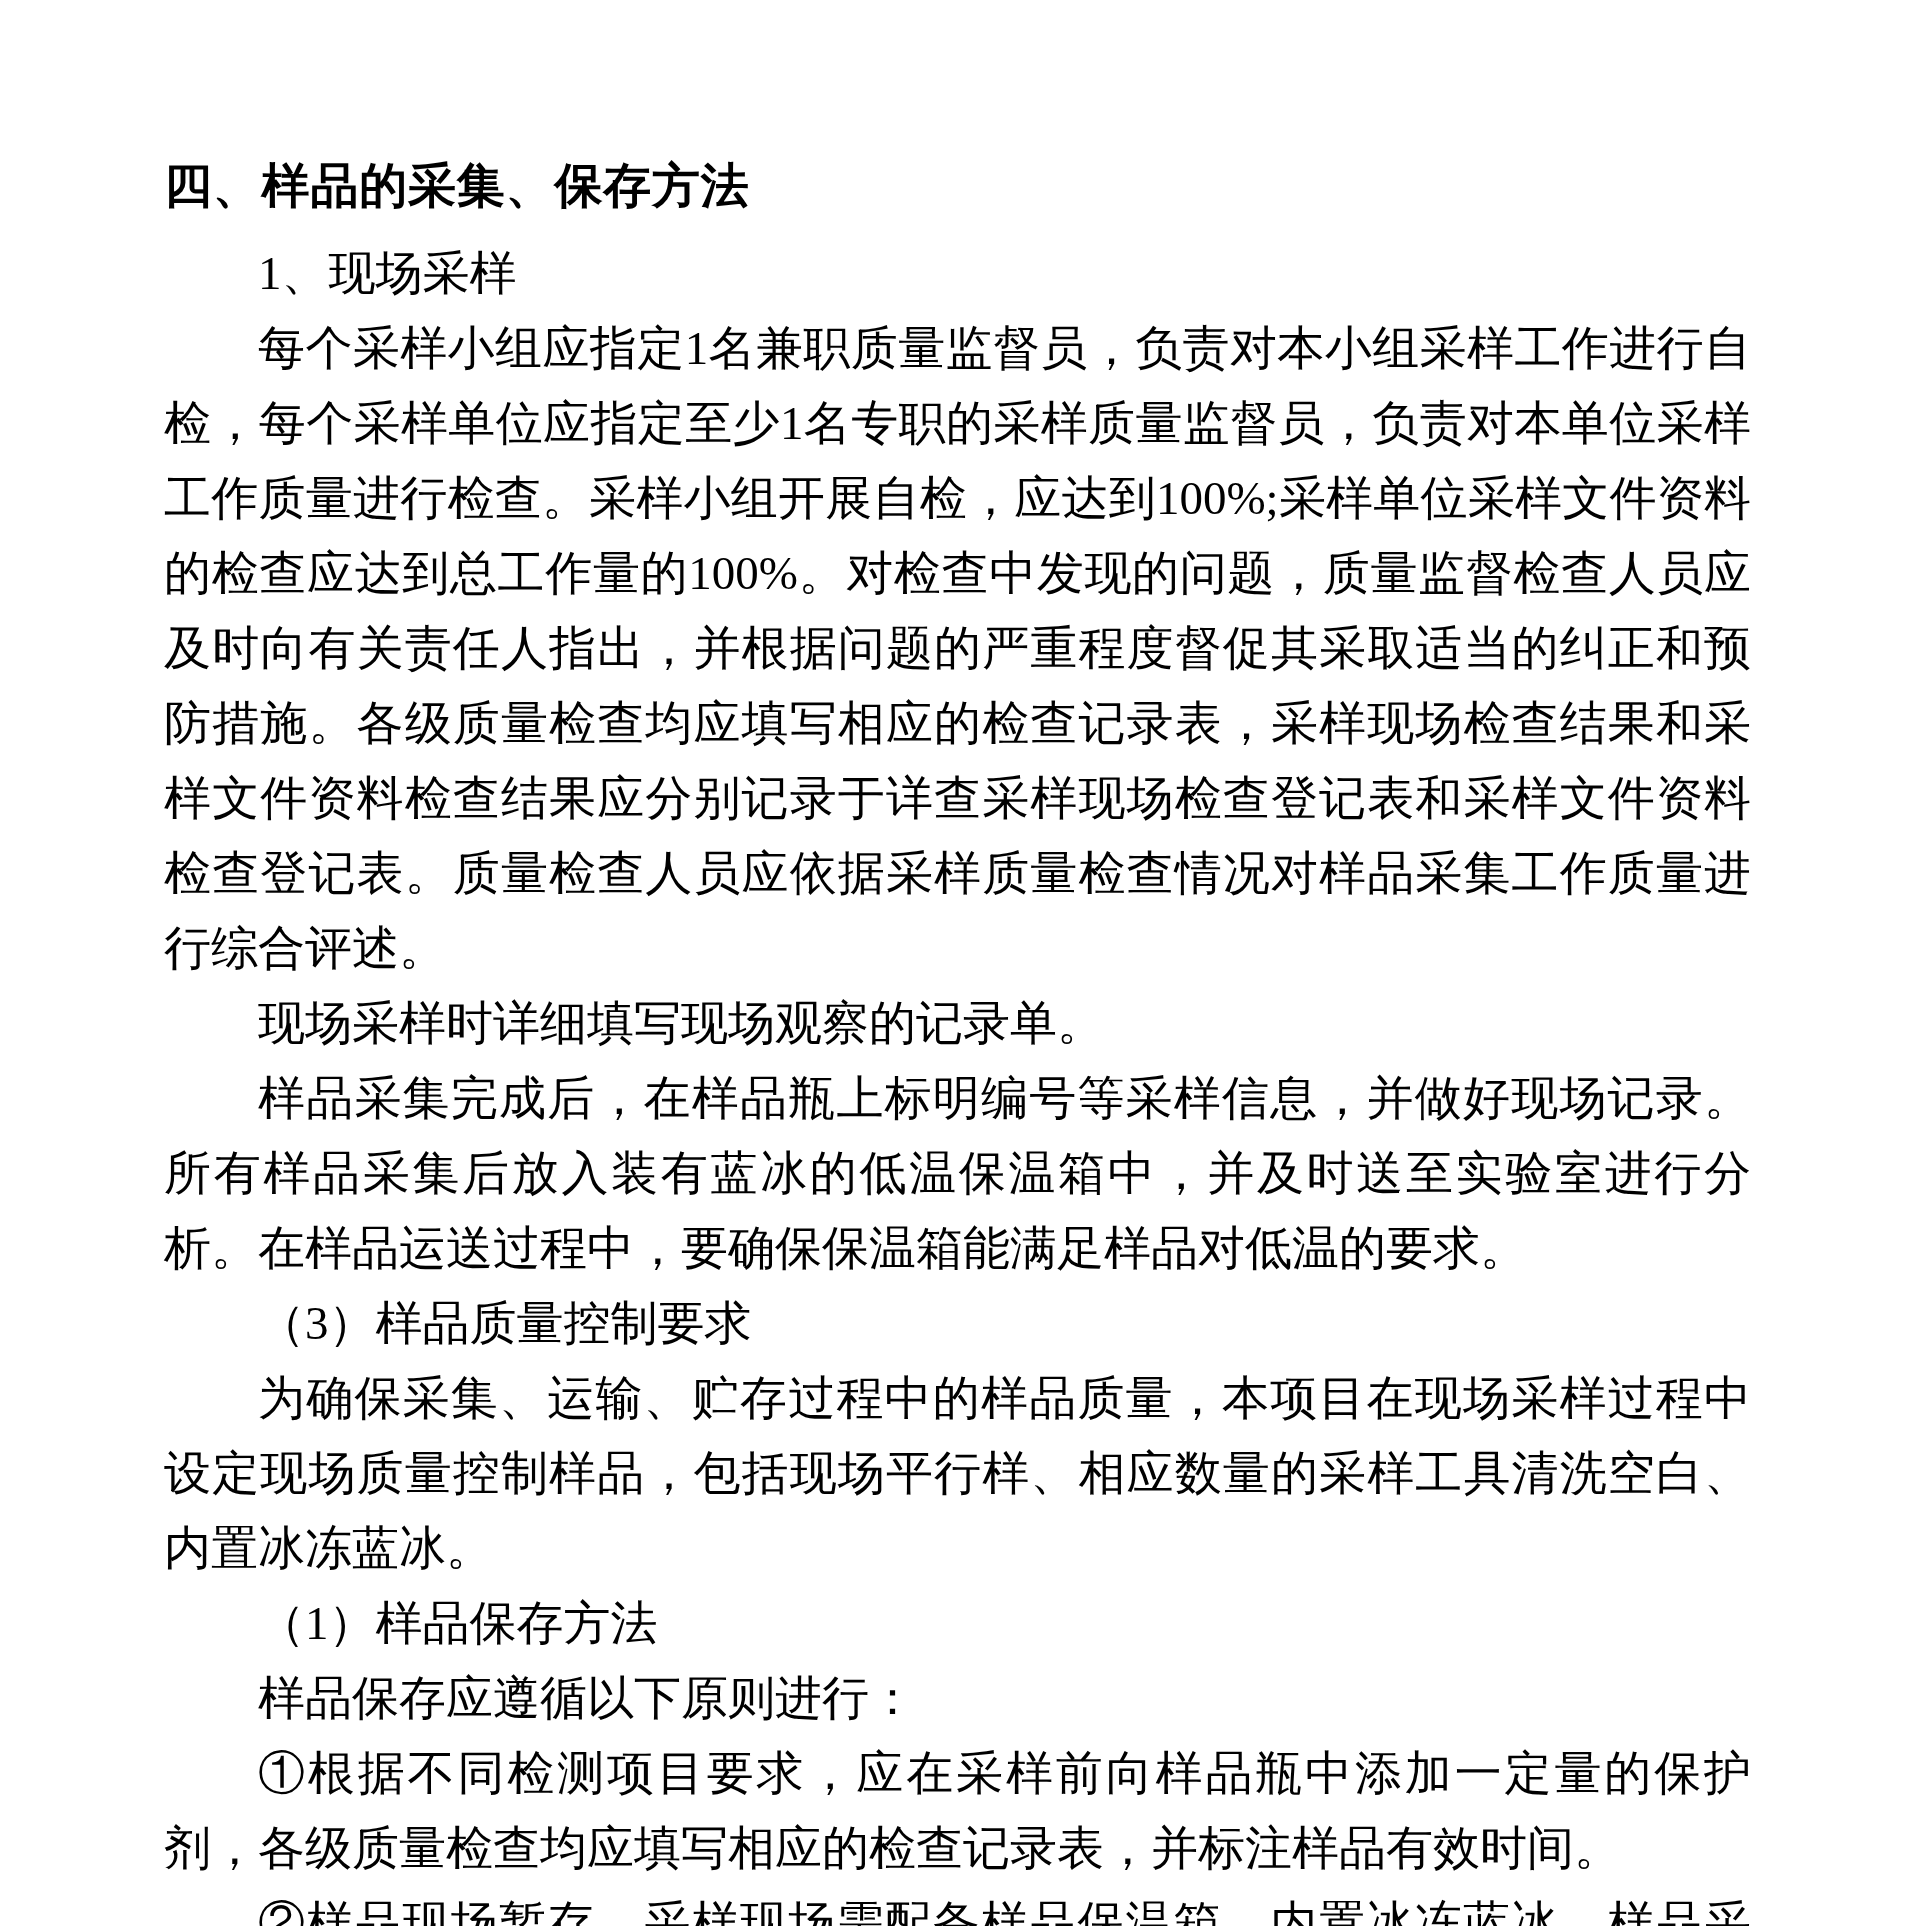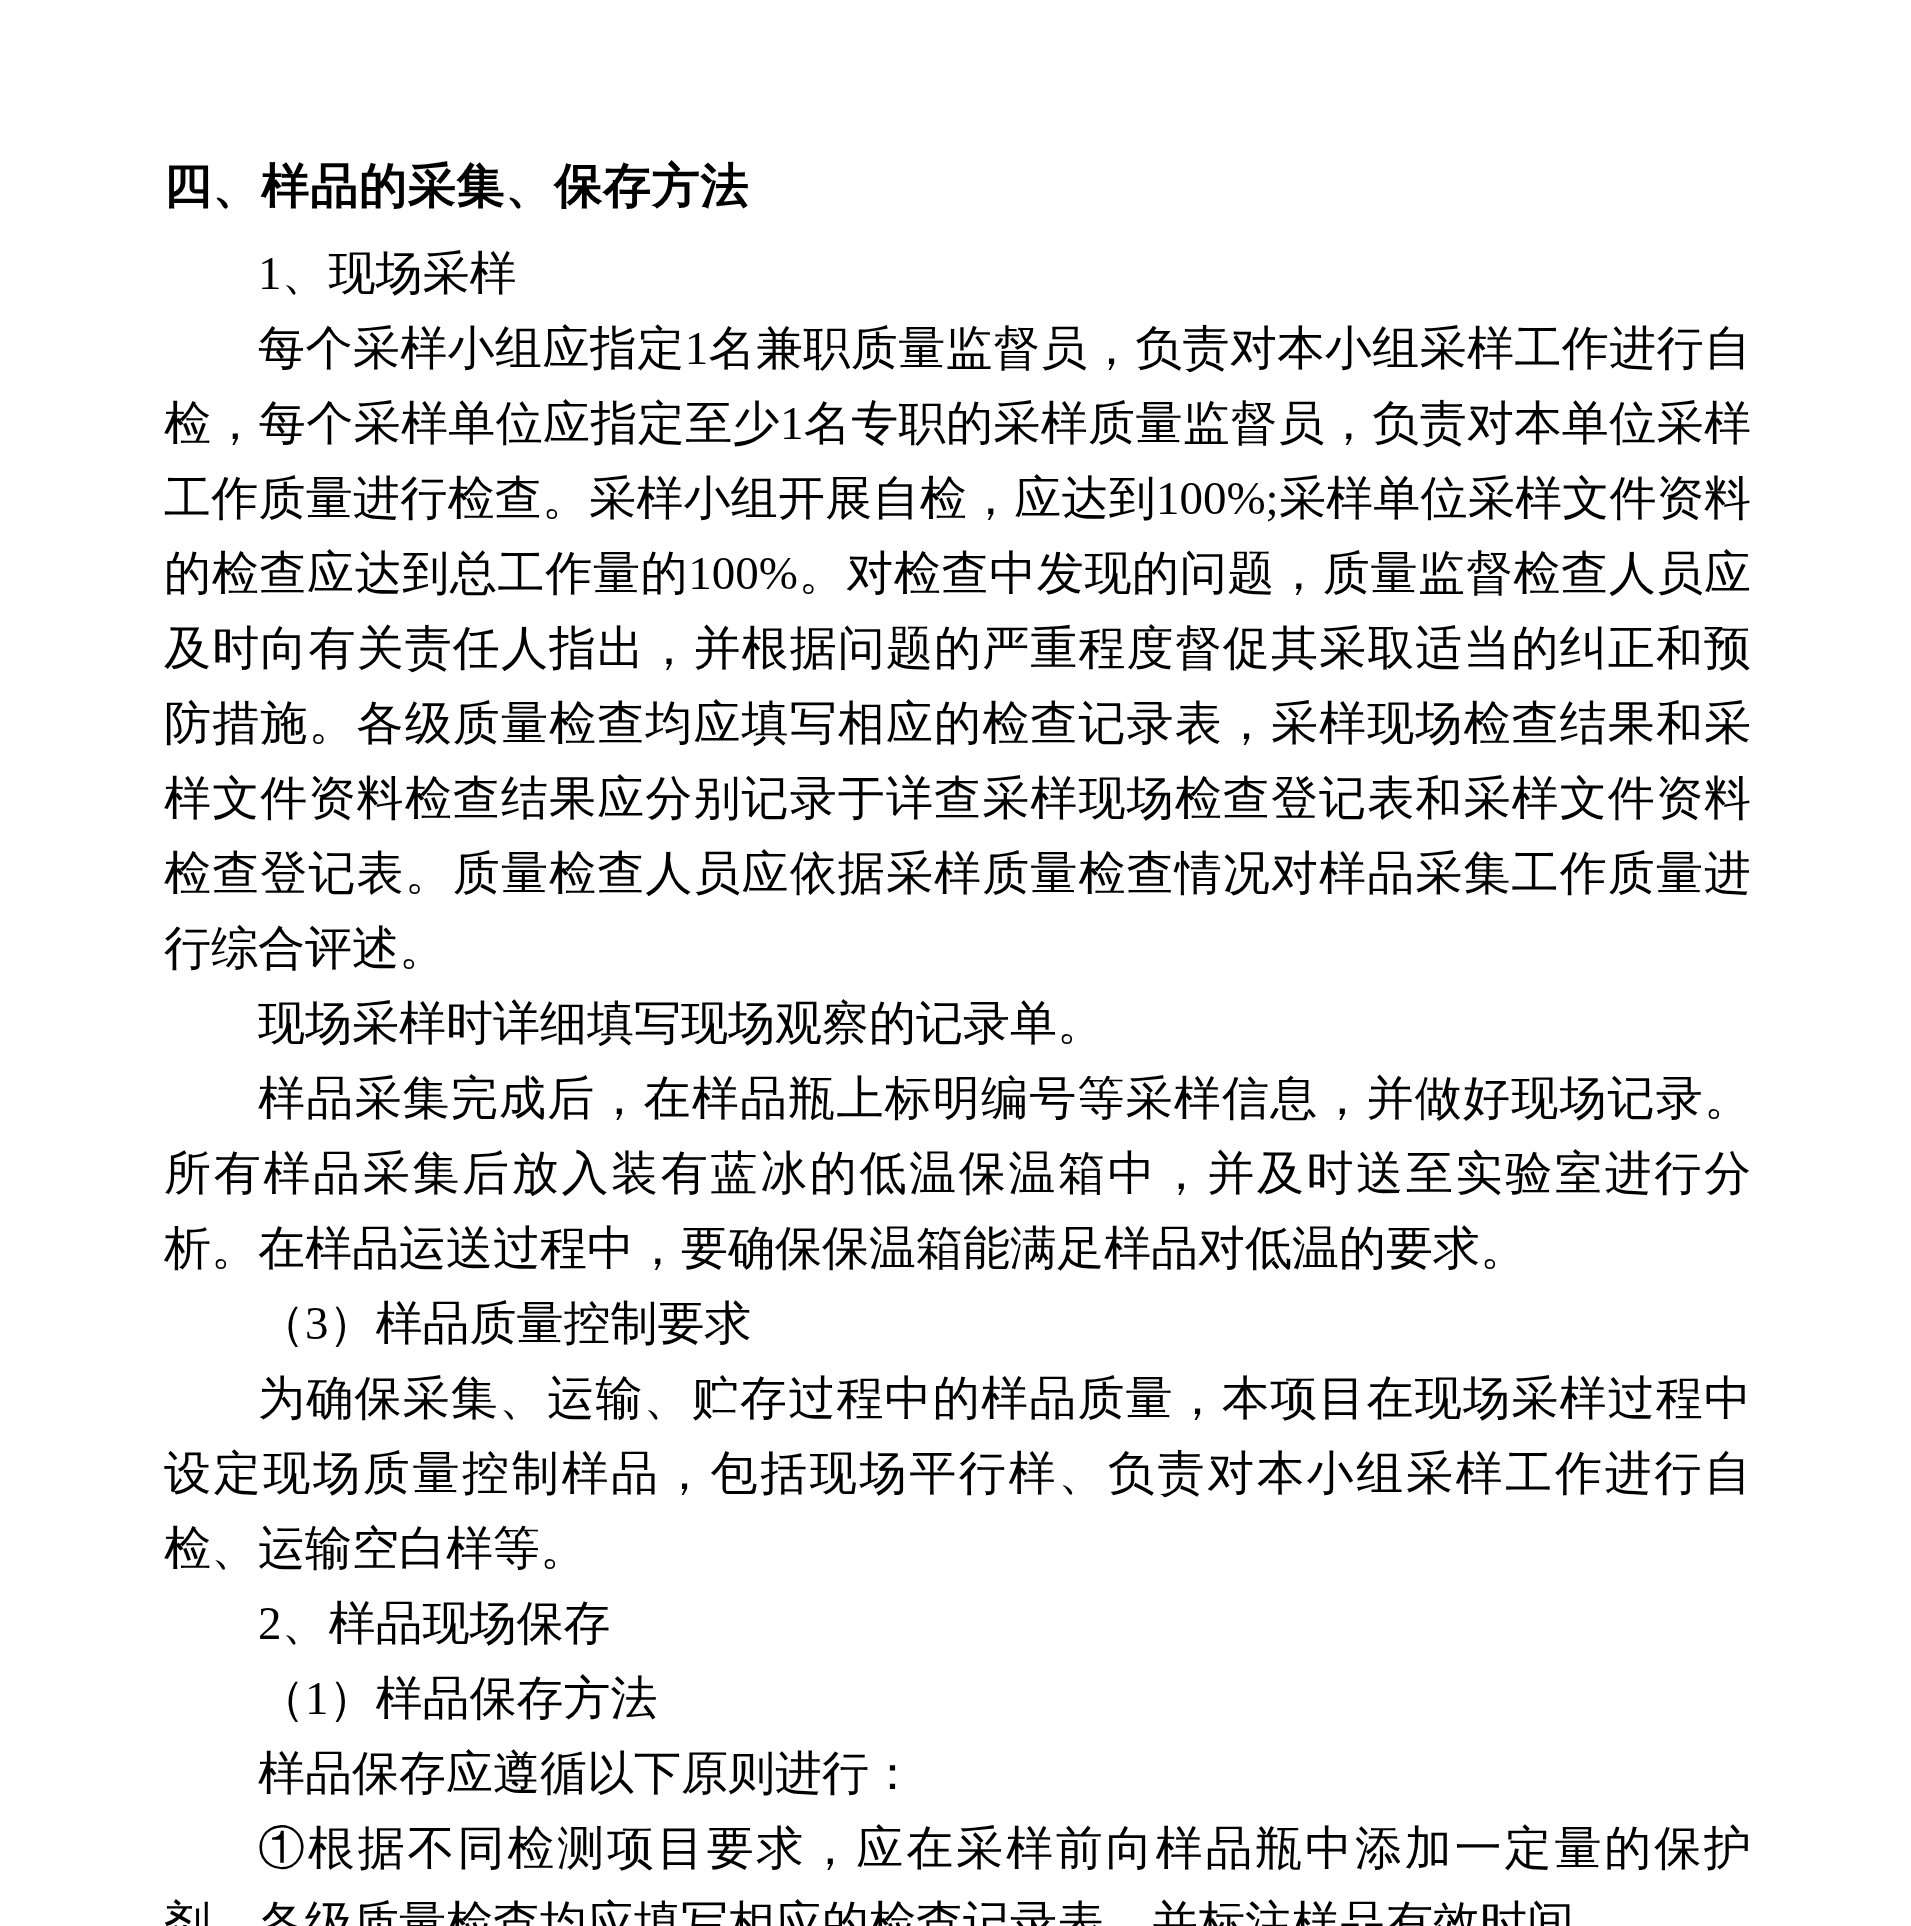--- a/index.html
+++ b/index.html
@@ -42,22 +42,21 @@
 
 <div class="page">
   <div class="doc-content">
     <h1 class="doc-title">四、样品的采集、保存方法</h1>
 
     <p class="para">1、现场采样</p>
     <p class="para">每个采样小组应指定1名兼职质量监督员，负责对本小组采样工作进行自检，每个采样单位应指定至少1名专职的采样质量监督员，负责对本单位采样工作质量进行检查。采样小组开展自检，应达到100%;采样单位采样文件资料的检查应达到总工作量的100%。对检查中发现的问题，质量监督检查人员应及时向有关责任人指出，并根据问题的严重程度督促其采取适当的纠正和预防措施。各级质量检查均应填写相应的检查记录表，采样现场检查结果和采样文件资料检查结果应分别记录于详查采样现场检查登记表和采样文件资料检查登记表。质量检查人员应依据采样质量检查情况对样品采集工作质量进行综合评述。</p>
     <p class="para">现场采样时详细填写现场观察的记录单。</p>
     <p class="para">样品采集完成后，在样品瓶上标明编号等采样信息，并做好现场记录。所有样品采集后放入装有蓝冰的低温保温箱中，并及时送至实验室进行分析。在样品运送过程中，要确保保温箱能满足样品对低温的要求。</p>
     <p class="para">（3）样品质量控制要求</p>
-    <p class="para">为确保采集、运输、贮存过程中的样品质量，本项目在现场采样过程中设定现场质量控制样品，包括现场平行样、负责对本小组采样工作进行自检、运输空白样等。</p>
-    <p class="para">2、样品现场保存</p>
+    <p class="para">为确保采集、运输、贮存过程中的样品质量，本项目在现场采样过程中设定现场质量控制样品，包括现场平行样、相应数量的采样工具清洗空白、内置冰冻蓝冰。</p>
     <p class="para">（1）样品保存方法</p>
     <p class="para">样品保存应遵循以下原则进行：</p>
     <p class="para">①根据不同检测项目要求，应在采样前向样品瓶中添加一定量的保护剂，各级质量检查均应填写相应的检查记录表，并标注样品有效时间。</p>
     <p class="para">②样品现场暂存。采样现场需配备样品保温箱，内置冰冻蓝冰。样品采集后应立即存放至保温箱内，样品采集当天不能寄送至实验室时，样品需用冷藏柜在4°C温度下避光保存。</p>
 
   </div>
 
 </div>
 
 

